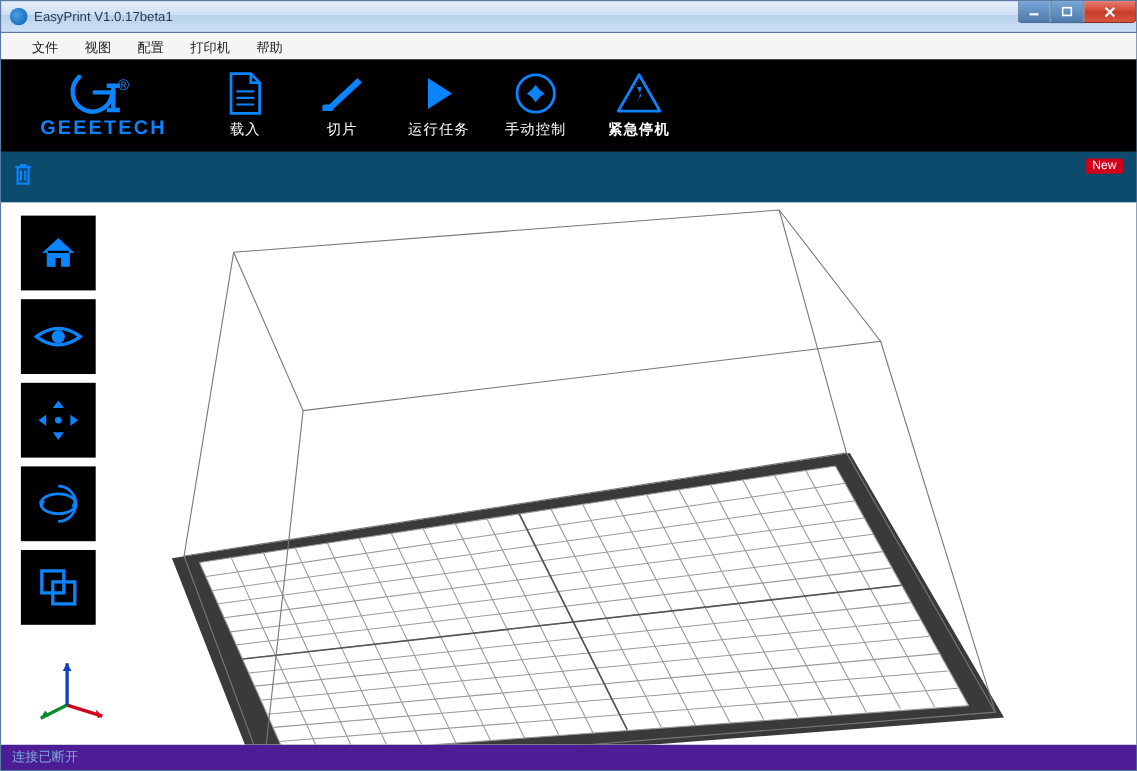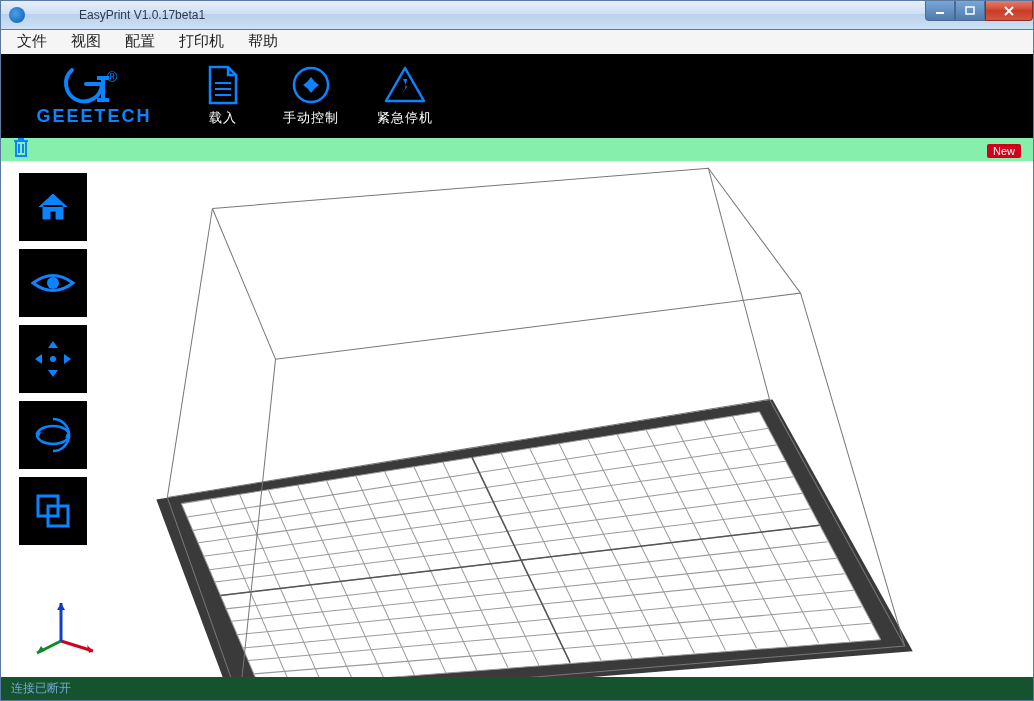--- a/index.html
+++ b/index.html
@@ -20,21 +20,21 @@
     display: flex;
     align-items: center;
     padding: 0 0 0 8px;
     position: relative;
   }
   .titlebar .app-icon {
     width: 16px; height: 16px; margin-right: 6px;
     background: radial-gradient(circle at 40% 40%, #49a0e8 0%, #1e6fbf 70%);
     border-radius: 50%;
   }
-  .titlebar .title-text { font-size: 12px; color: #2b3b4c; margin-left: 48px; }
+  .titlebar .title-text { font-size: 12px; color: #2b3b4c; }
   .win-controls { position: absolute; right: 0; top: 0; display: flex; height: 20px; }
   .win-btn {
     width: 30px; height: 20px;
     display: flex; align-items: center; justify-content: center;
     border: 1px solid #4a6a90; border-top: none; font-size: 10px; color: #fff;
     background: linear-gradient(to bottom,#6f9acb,#4d79ab);
   }
   .win-btn.min, .win-btn.max { background: linear-gradient(to bottom,#7aa7d9,#4d79ab); }
   .win-btn.close {
     width: 48px;
@@ -45,23 +45,23 @@
   }
   .win-btn.min { border-bottom-left-radius: 4px; }
 
   
   .menubar {
     height: 24px;
     background: #f5f5f5;
     border-left: 1px solid #5a7aa0;
     border-right: 1px solid #5a7aa0;
     display: flex;
-    align-items: flex-start;
-    padding: 0 4px;
-    font-size: 15px;
+    align-items: flex-end;
+    padding: 0 16px;
+    font-size: 12px;
     color: #222;
   }
   .menubar .menu-item { padding: 2px 12px; cursor: default; }
 
   
   .toolbar {
     height: 84px;
     background: #000;
     display: flex;
     align-items: center;
@@ -76,28 +76,28 @@
   }
   .logo-area svg { display:block; }
   .tool-btn {
     flex: 0 0 auto;
     width: 88px;
     height: 104px;
     display: flex; flex-direction: column; align-items: center; justify-content: center;
     color: #0a84ff;
     cursor: pointer;
   }
-  .tool-btn.wide { width: 100px; }
+  .tool-btn.wide { width: 100px; font-weight: bold; }
   .tool-btn .icon { height: 40px; display:flex; align-items:center; justify-content:center; }
   .tool-btn .lbl { font-size: 13px; color: #fff; margin-top: 4px; letter-spacing: 1px; }
 
   
   .substrip {
-    height: 23px;
-    background: #86efac;
+    height: 46px;
+    background: #0c4a6e;
     display: flex;
     align-items: center;
     padding: 0 10px;
     border-left: 1px solid #5a7aa0;
     border-right: 1px solid #5a7aa0;
     position: relative;
   }
   .substrip .trash { color: #0a84ff; font-size: 20px; cursor: pointer; }
   .new-badge {
     position: absolute; right: 12px; top: 6px;
@@ -123,21 +123,21 @@
     background: #000;
     display:flex; align-items:center; justify-content:center;
     color: #0a84ff;
     cursor:pointer;
   }
   .axis-gizmo { position:absolute; left:30px; bottom:18px; }
 
   
   .statusbar {
     height: 24px;
-    background: #14532d;
+    background: #4c1d95;
     color: #7aa7d9;
     font-size: 12px;
     display:flex; align-items:center;
     padding: 0 10px;
     border: 1px solid #5a7aa0; border-top: none;
   }
 
   
   .viewport-svg { position:absolute; inset:0; width:100%; height:100%; }
 </style>
@@ -192,21 +192,38 @@
           <path d="M4 2 h18 l8 8 v28 h-26 z M22 2 v8 h8" fill="none" stroke="#0a84ff" stroke-width="2.5"></path>
           <line x1="9" y1="18" x2="25" y2="18" stroke="#0a84ff" stroke-width="2"></line>
           <line x1="9" y1="24" x2="25" y2="24" stroke="#0a84ff" stroke-width="2"></line>
           <line x1="9" y1="30" x2="25" y2="30" stroke="#0a84ff" stroke-width="2"></line>
         </svg>
     </div>
     <div class="lbl">载入</div>
   </div>
 
 
-
+  <div class="tool-btn">
+    <div class="icon">
+      <svg width="44" height="40" viewBox="0 0 44 40">
+          <path d="M6 34 L36 6 L40 10 L14 34 Z" fill="#0a84ff"></path>
+          <rect x="4" y="30" width="10" height="6" rx="2" fill="#0a84ff"></rect>
+        </svg>
+    </div>
+    <div class="lbl">切片</div>
+  </div>
+
+  <div class="tool-btn">
+    <div class="icon">
+      <svg width="36" height="36" viewBox="0 0 36 36">
+          <path d="M8 4 L30 18 L8 32 Z" fill="#0a84ff"></path>
+        </svg>
+    </div>
+    <div class="lbl">运行任务</div>
+  </div>
 
 
 
   <div class="tool-btn">
     <div class="icon">
       <svg width="40" height="40" viewBox="0 0 40 40">
           <circle cx="20" cy="20" r="17" fill="none" stroke="#0a84ff" stroke-width="2.5"></circle>
           <circle cx="20" cy="20" r="5" fill="#0a84ff"></circle>
           <path d="M20 12 l-3 4 h6 z M20 28 l-3 -4 h6 z M12 20 l4 -3 v6 z M28 20 l-4 -3 v6 z" fill="#0a84ff"></path>
         </svg>

